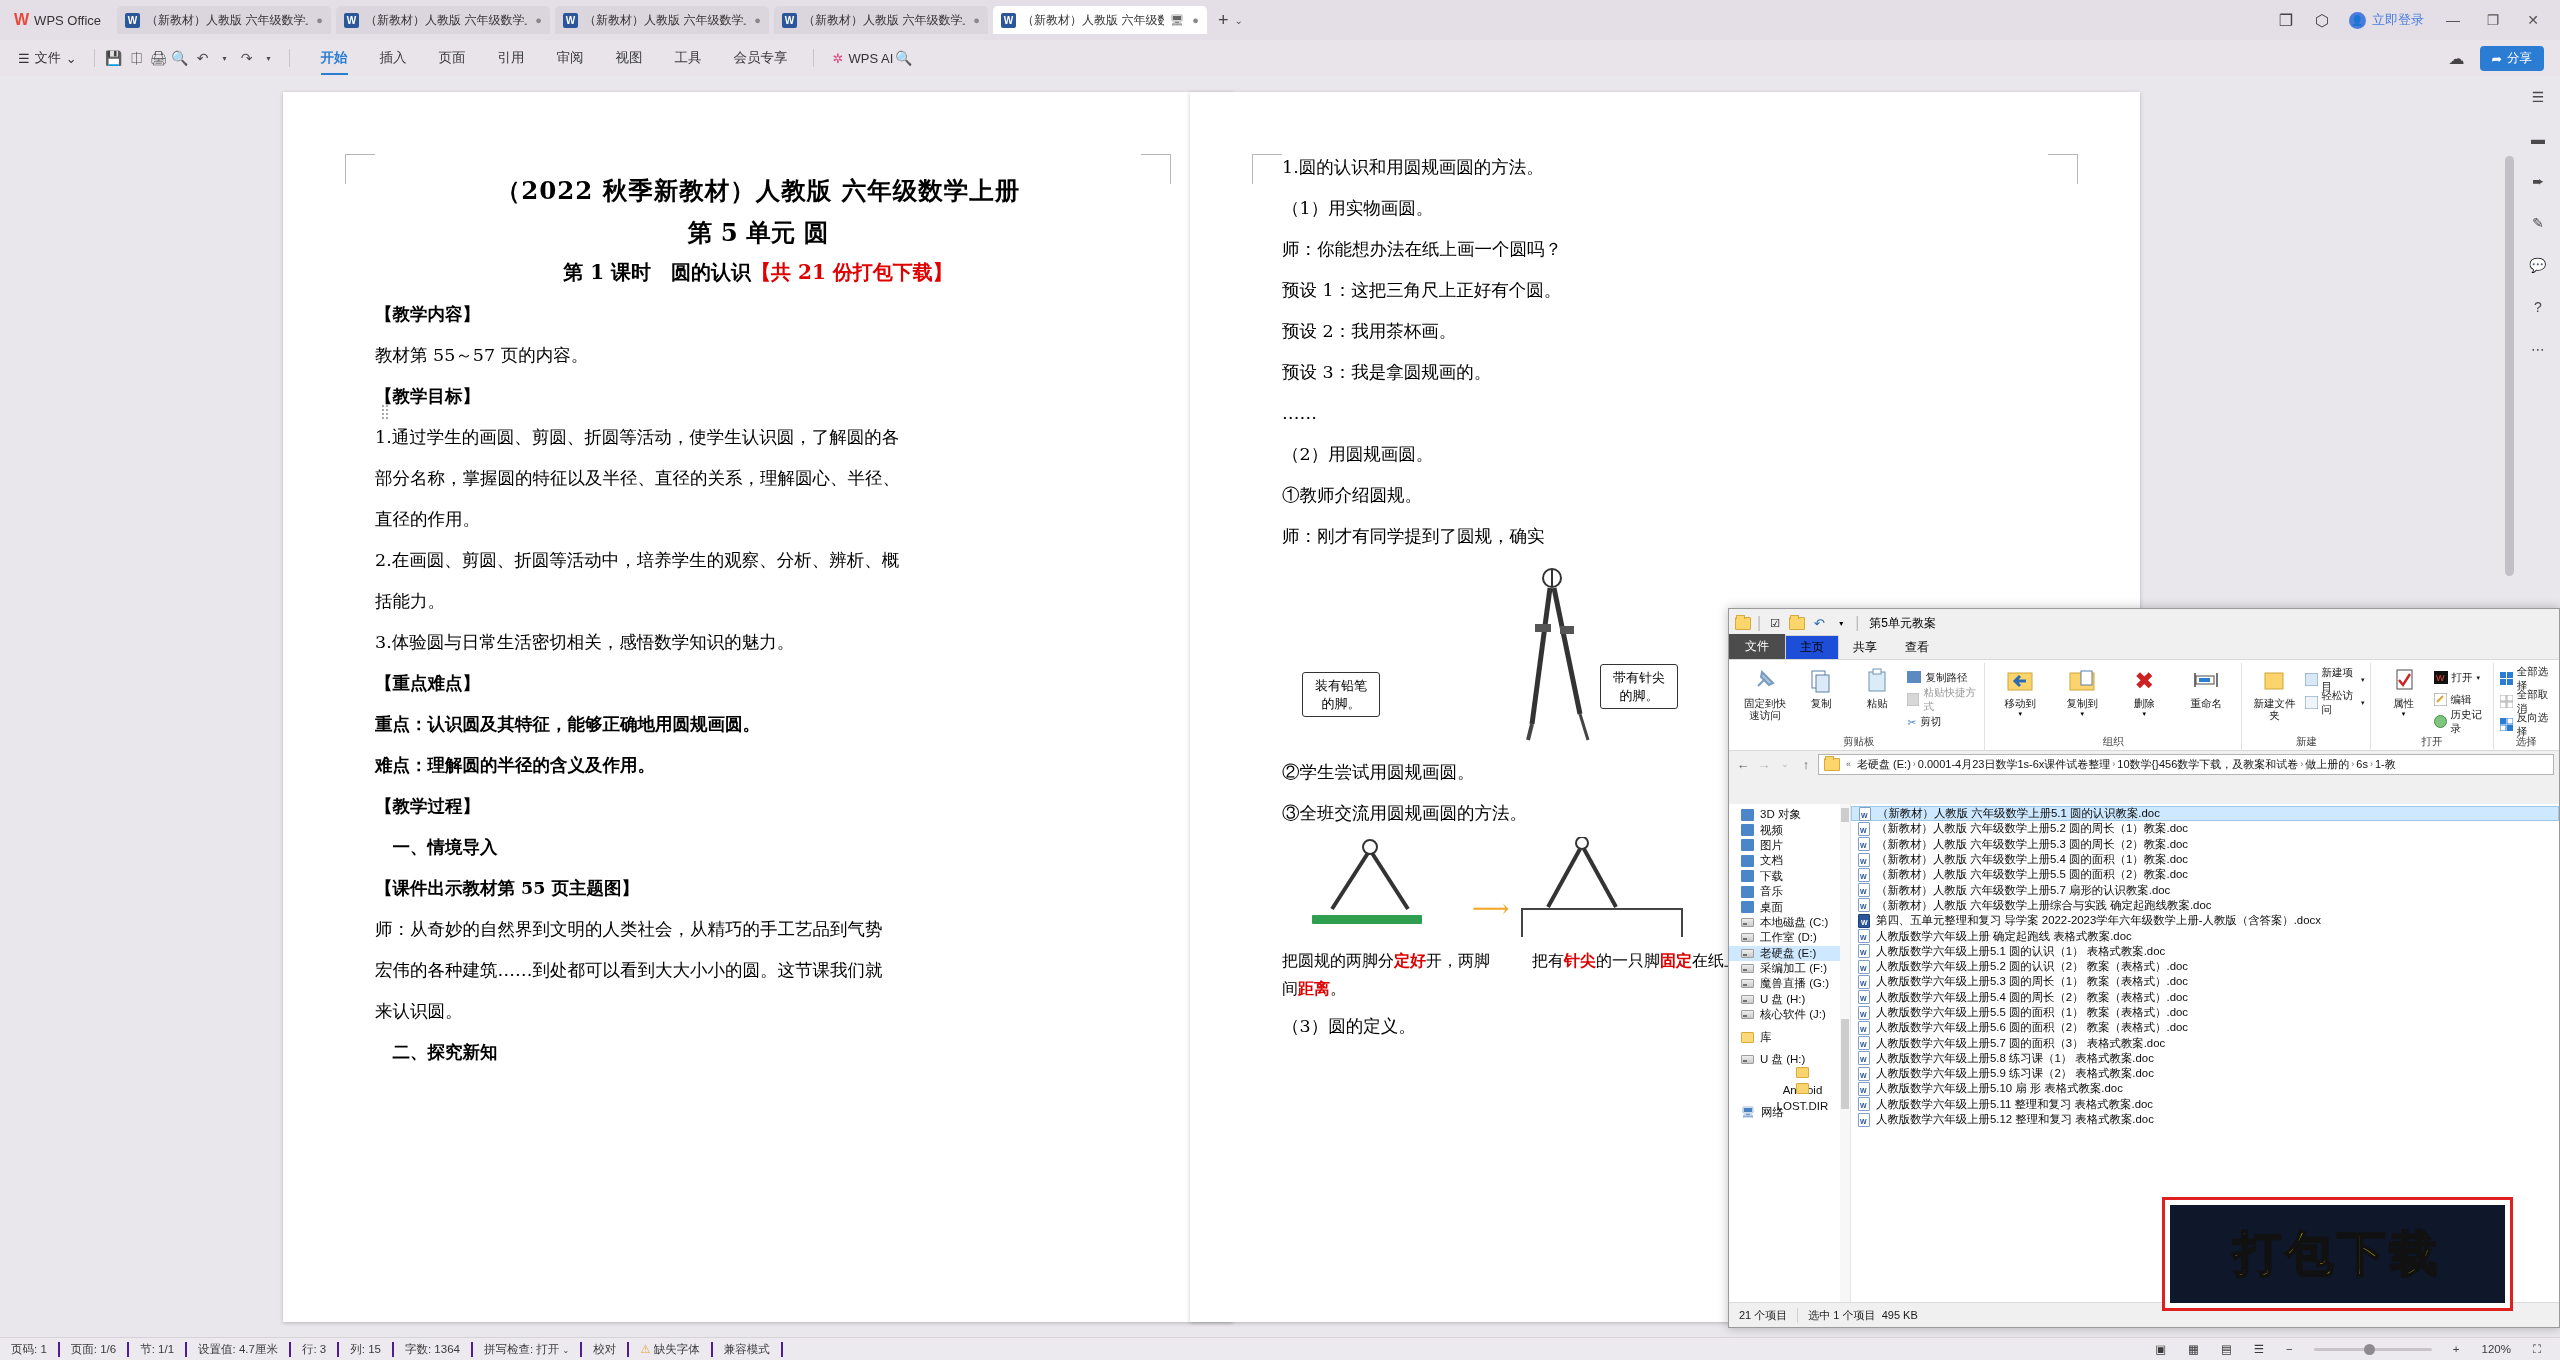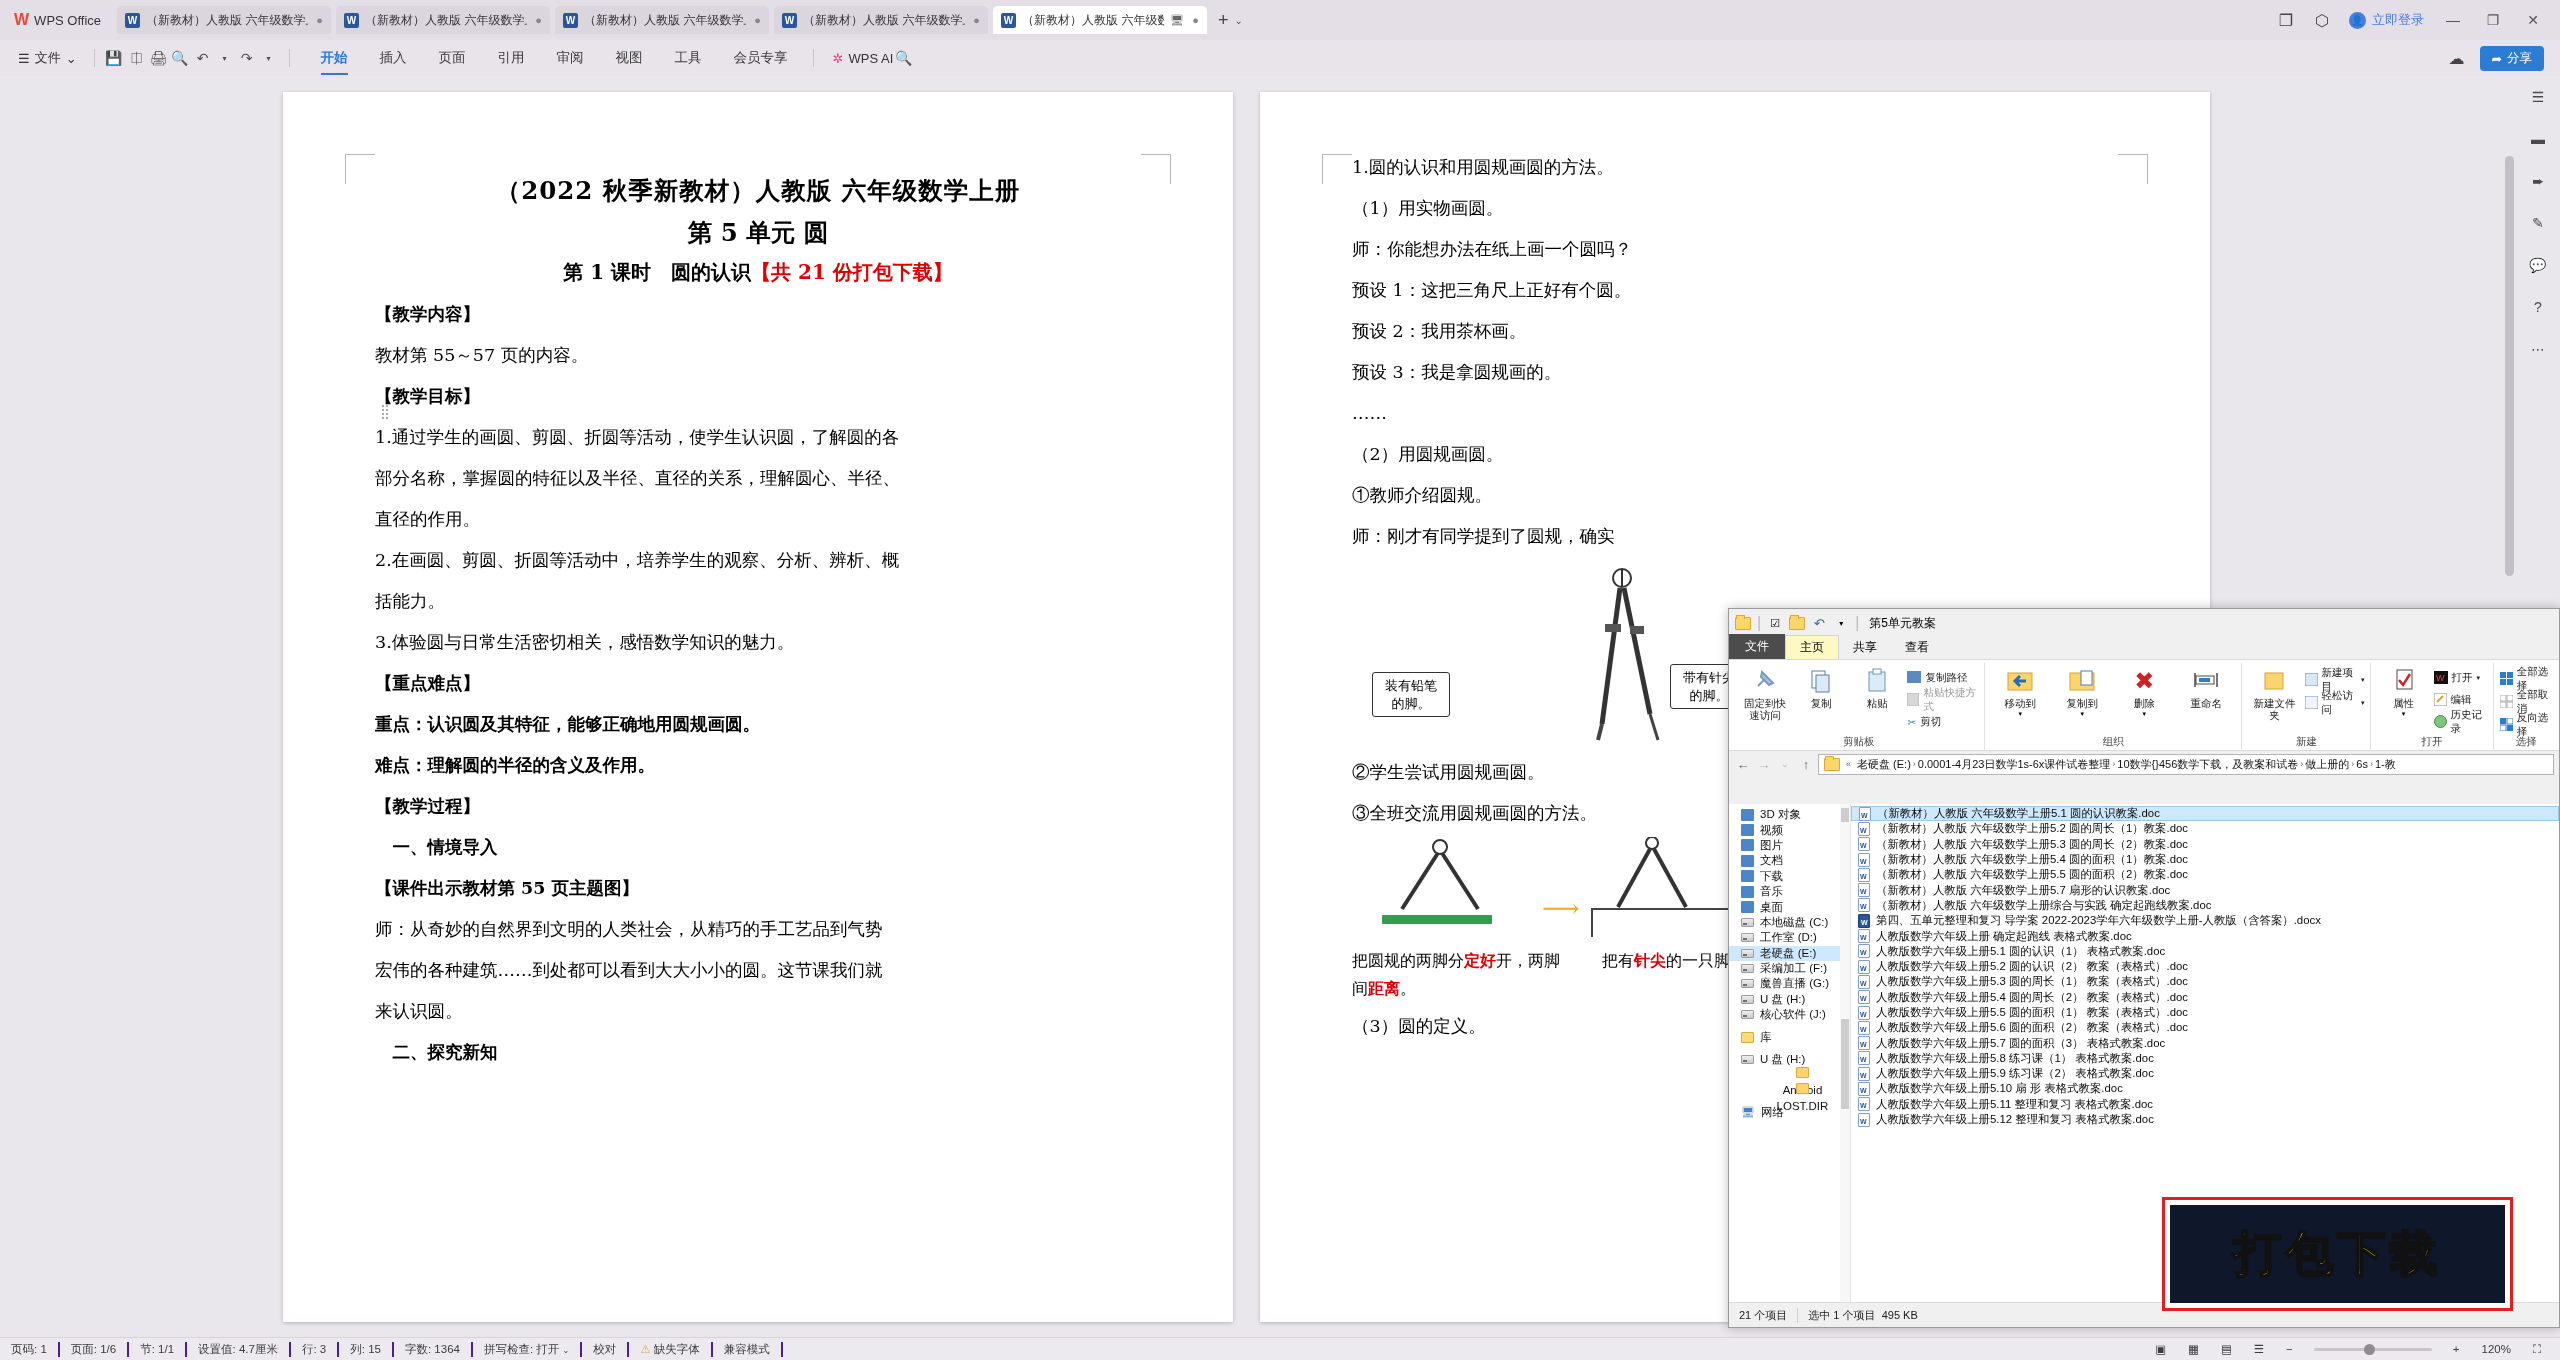--- a/index.html
+++ b/index.html
@@ -52,21 +52,21 @@
   .wpsai{ display:flex;align-items:center;gap:5px; font-size:13px;color:#333; margin-left:10px;}
   .ribbon-right{ margin-left:auto; display:flex;align-items:center;gap:14px; padding-right:6px;}
   .sharebtn{ background:#2b7cd3;color:#fff;font-size:12.5px;border-radius:4px;
              padding:4px 12px; display:flex;align-items:center;gap:5px;}
 
   
   .docarea{ position:absolute; left:0; top:76px; width:2560px; height:1261px;
             background:#e9e6ec; overflow:hidden;}
   .page{ position:absolute; top:16px; background:#fff; box-shadow:0 1px 4px rgba(0,0,0,.22);}
   .page.left{ left:283px; width:950px; height:1230px;}
-  .page.right{ left:1260px; width:950px; height:1230px;}
+  .page.right{ left:1190px; width:950px; height:1230px;}
   .pgbody{ padding:78px 92px 0 92px; font-family:"DejaVu Serif","Liberation Serif",serif;
            color:#000; }
   .ttl1{ font-size:24.5px; font-weight:bold; text-align:center; letter-spacing:1px; line-height:1.7;}
   .ttl2{ font-size:24.5px; font-weight:bold; text-align:center; line-height:1.7;}
   .ttl3{ font-size:20px; font-weight:bold; text-align:center; line-height:1.9;}
   .ttl3 .red{ color:#e00000;}
   .p{ font-size:17.5px; line-height:2.0; margin-top:6px; }
   .p.b{ font-weight:bold; }
   .corner-tl{ position:absolute; width:30px;height:30px; border-left:1px solid #b7b7b7;
               border-top:1px solid #b7b7b7;}
@@ -116,21 +116,21 @@
              padding:0 6px; gap:6px; }
   .foldico{ width:16px;height:13px; background:#fcd66a; border:1px solid #d8a93c; border-radius:1px;
             position:relative; flex:0 0 auto;}
   .foldico:before{ content:""; position:absolute; left:0; top:-3px; width:7px;height:3px;
                    background:#fcd66a; border:1px solid #d8a93c; border-bottom:none; border-radius:1px 1px 0 0;}
   .qicon2{ width:16px;height:14px; display:flex;align-items:center;justify-content:center;font-size:11px;}
   .ex-title .name{ font-size:12px; color:#000; margin-left:4px;}
   .ex-tabs{ height:22px; display:flex; align-items:flex-end; padding-left:0; background:#f0f0f0;}
   .ex-tab{ font-size:12px; padding:3px 14px 3px 14px; color:#000; }
   .ex-tab.file{ background:#4c4c4c; color:#fff; padding:4px 16px;}
-  .ex-tab.active{ background:#fef9c3; border:1px solid #d4d4d4; border-bottom:none;}
+  .ex-tab.active{ background:#1d4ed8; border:1px solid #d4d4d4; border-bottom:none;}
   .ex-ribbon{ height:92px; background:#fff; border-top:1px solid #d9d9d9;
               border-bottom:1px solid #d9d9d9; display:flex; padding:3px 0 0 4px; position:relative;}
   .rgroup{ display:flex; flex-direction:column; border-right:1px solid #e2e2e2;
            padding:0 6px; height:88px; justify-content:space-between;}
   .rgrow{ display:flex; gap:4px; align-items:flex-start; padding-top:3px;}
   .rgtitle{ font-size:10.5px; color:#444; text-align:center; padding-bottom:2px;}
   .bigbtn{ width:58px; display:flex;flex-direction:column;align-items:center; gap:1px;}
   .bigbtn .ic{ height:30px; display:flex;align-items:center;justify-content:center;}
   .bigbtn .lb{ font-size:10.5px; color:#1a1a1a; text-align:center; line-height:1.15;}
   .smrow{ display:flex; align-items:center; gap:4px; font-size:10.5px; color:#1a1a1a; height:20px;}

